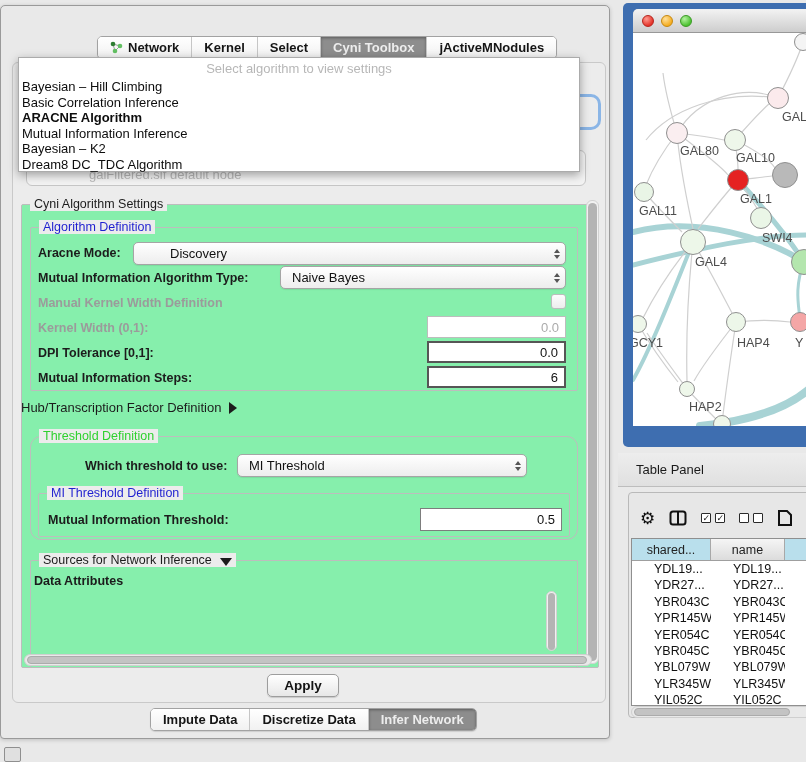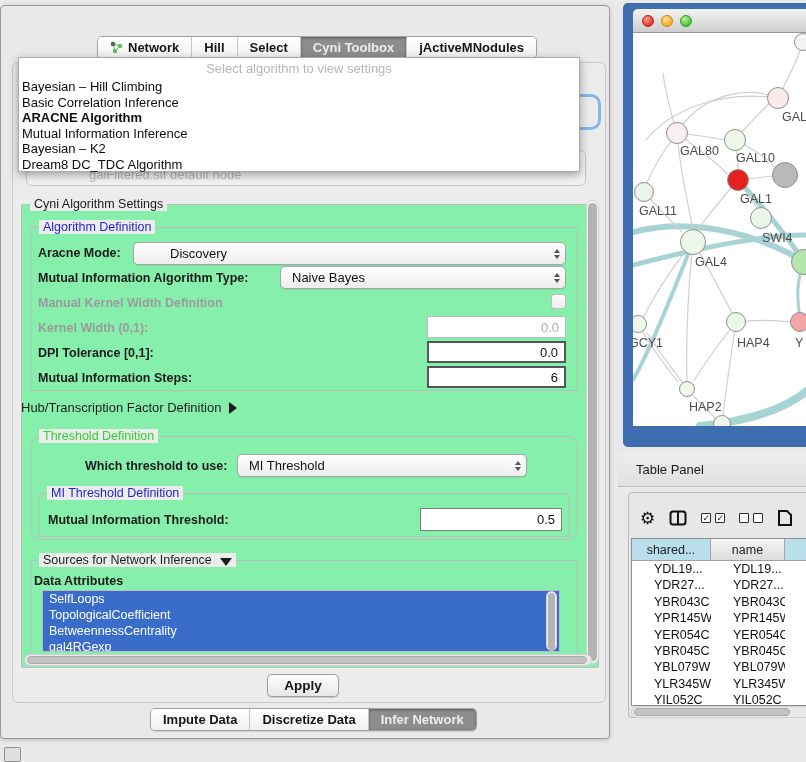--- a/index.html
+++ b/index.html
@@ -139,21 +139,21 @@
               <line x1="3" y1="3" x2="5" y2="10" stroke="#9a9a9a"></line>
               <line x1="10" y1="5" x2="5" y2="10" stroke="#9a9a9a"></line>
               <circle cx="3" cy="3" r="2.3" fill="#2e7d32"></circle>
               <circle cx="10" cy="5" r="2.3" fill="#63c063"></circle>
               <circle cx="5" cy="10" r="2.3" fill="#63c063"></circle>
             </svg>
           </span>
           <span>Network</span>
         </div>
         <div class="seg">
-          <span>Hill</span>
+          <span>Kernel</span>
         </div>
         <div class="seg">
           <span>Select</span>
         </div>
         <div class="seg selected">
           <span>Cyni Toolbox</span>
         </div>
         <div class="seg">
           <span>jActiveMNodules</span>
         </div>
@@ -250,26 +250,20 @@
   <div class="abs lbl" style="left:48px;top:513px;">Mutual Information Threshold:</div>
   <div class="abs tfield mid" style="left:420px;top:508px;width:142px;height:23px;">
     <span>0.5</span>
   </div>
 
   <div class="abs groupbox" style="left:30px;top:560px;width:548px;height:108px;border-bottom:none;">
     <span class="group-title t-black"><span>Sources for Network Inference</span><span class="tri-down"></span></span>
   </div>
   <div class="abs lbl" style="left:34px;top:574px;">Data Attributes</div>
 
-  <div class="abs attr-list" style="left:42px;top:590px;width:518px;height:62px;" id="attr-list">
-      <div class="list-item">SelfLoops</div>
-      <div class="list-item">TopologicalCoefficient</div>
-      <div class="list-item">BetweennessCentrality</div>
-      <div class="list-item">gal4RGexp</div>
-    </div>
   <div class="abs vscroll" style="left:546px;top:591px;width:11px;height:60px;">
     <span class="thumb" style="top:1px;height:57px;"></span>
   </div>
   <div class="abs hscroll" style="left:24px;top:654px;width:568px;height:12px;">
     <span class="thumb" style="left:2px;width:560px;"></span>
   </div>
 
   <div class="abs apply-btn" style="left:267px;top:674px;width:72px;height:23px;">
     <span>Apply</span>
   </div>

